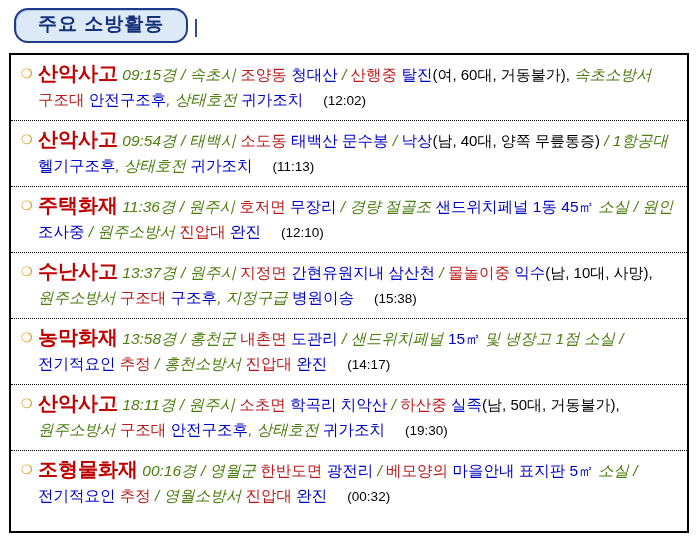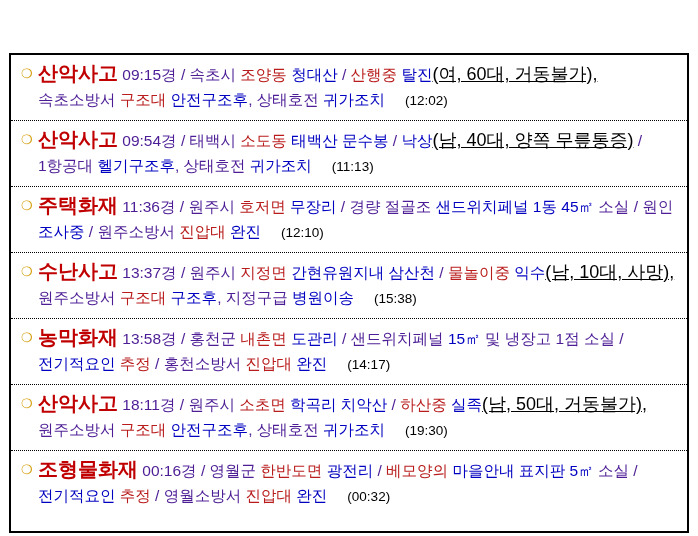--- a/index.html
+++ b/index.html
@@ -96,25 +96,25 @@
     color: #c00000;
   }
   .hl {
     color: #b91c1c;
   }
   .hl-b {
     color: #0000c0;
     font-weight: normal;
   }
   .sm {
-    font-size: 18px;
-    text-decoration: underline;
+    font-size: 15px;
   }
   .plain {
-    color: #4c1d95;
+    color: #4d7c0f;
+    font-style: italic;
   }
   .time-tail {
     font-size: 13.5px;
     padding-left: 20px;
   }
 
   
   .bottom-strip {
     position: absolute;
     left: 9px;
@@ -125,20 +125,24 @@
     border-bottom: 2px solid #000000;
     box-sizing: border-box;
     background: #ffffff;
   }
 </style>
 </head>
 <body>
 
 <div class="page">
 
+  <div class="header">
+    <span class="badge">주요 소방활동</span>
+    <span class="badge-tail"></span>
+  </div>
 
   <div class="table-wrap" id="table-wrap">
       <div class="row">
         <div class="row-inner">
           <span class="bullet">❍</span>
           <div class="text"><span class="cat">산악사고</span> <span class="plain">09:15경 / </span><span class="plain">속초시</span><span class="hl"> 조양동</span><span class="hl-b"> 청대산</span><span class="plain"> / </span><span class="hl">산행중</span><span class="hl-b"> 탈진</span><span class="sm">(여, 60대, 거동불가), </span><span class="plain">속초소방서</span><span class="hl"> 구조대</span><span class="hl-b"> 안전구조후</span><span class="plain">, 상태호전 </span><span class="hl-b">귀가조치</span><span class="time-tail">(12:02)</span></div>
         </div>
       </div>
       <div class="row">
         <div class="row-inner">

